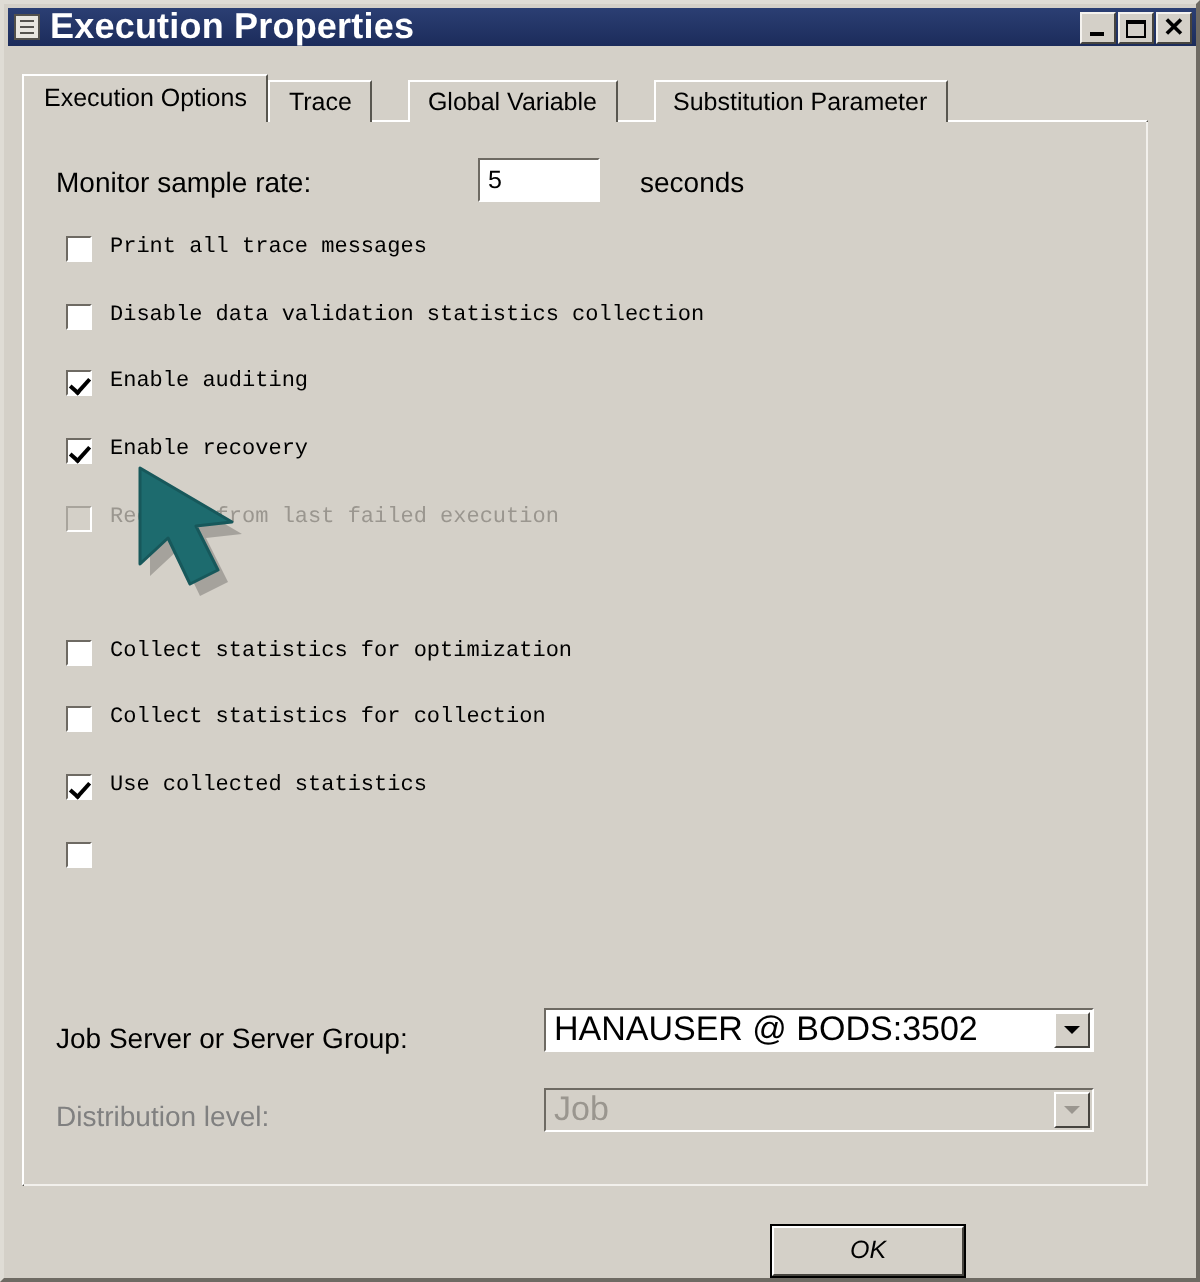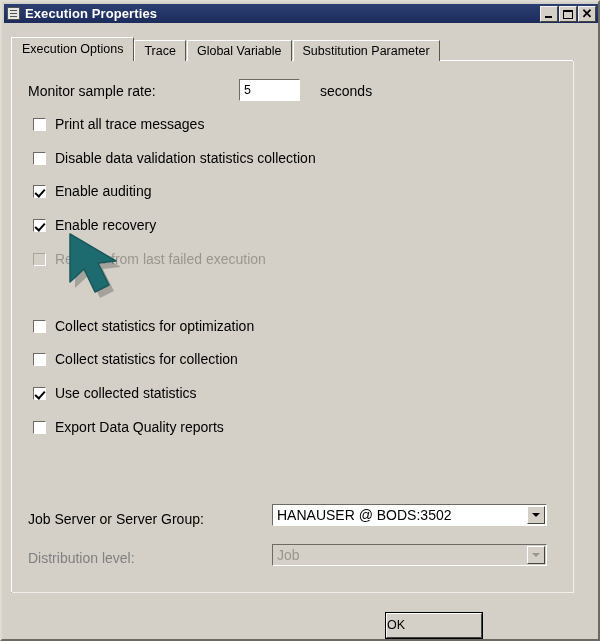--- a/index.html
+++ b/index.html
@@ -55,21 +55,21 @@
     content: "";
     position: absolute;
     left: 2px; top: 2px;
     width: 7px; height: 1px;
     background: #55534e;
     box-shadow: 0 3px 0 #55534e, 0 6px 0 #55534e;
   }
   #title-text {
     color: #fff;
     font-weight: bold;
-    font-size: 13px;
+    font-size: 18px;
     letter-spacing: 0.1px;
     white-space: nowrap;
     flex: 1 1 auto;
   }
   .title-btn {
     width: 18px; height: 16px;
     background: #d4d0c8;
     border-top: 1px solid #f4f2ee;
     border-left: 1px solid #f4f2ee;
     border-right: 1px solid #46443f;
@@ -121,21 +121,21 @@
     padding: 0 9px;
     line-height: 21px;
     font-size: 12.5px;
     background: #d4d0c8;
     border-top: 1px solid #ffffff;
     border-left: 1px solid #ffffff;
     border-right: 1px solid #58564f;
     box-sizing: border-box;
     white-space: nowrap;
     color: #000;
-    margin-right: 1px;
+    margin-right: 18px;
   }
   .tab.active {
     height: 24px;
     line-height: 23px;
     margin-left: -2px;
     margin-right: 0px;
     padding: 0 10px;
     position: relative;
     z-index: 5;
     background: #d4d0c8;
@@ -222,23 +222,24 @@
   .cb-box.checked::after {
     content: "";
     position: absolute;
     left: 3px; top: 1px;
     width: 4px; height: 8px;
     border: solid #000;
     border-width: 0 2px 2px 0;
     transform: rotate(42deg);
   }
   .cb-label {
-    font-size: 14px;
+    font-size: 11px;
     color: #000;
     line-height: 13px;
+    font-family: Liberation Mono, monospace;
   }
   .cb-row.disabled .cb-label {
     color: #9a968f;
   }
 
   
   .combo {
     position: absolute;
     height: 22px;
     background: #ffffff;
@@ -247,21 +248,21 @@
     border-right: 1px solid #ffffff;
     border-bottom: 1px solid #ffffff;
     box-sizing: border-box;
     display: flex;
     align-items: center;
   }
   .combo.disabled { background: #d4d0c8; }
   .combo-text {
     flex: 1 1 auto;
     padding-left: 4px;
-    font-size: 14px;
+    font-size: 17px;
     color: #000;
     white-space: nowrap;
     overflow: hidden;
   }
   .combo.disabled .combo-text { color: #9a968f; }
   .combo-btn {
     width: 18px; height: 18px;
     margin-right: 1px;
     background: #d4d0c8;
     border-top: 1px solid #ffffff;
@@ -292,21 +293,23 @@
     width: 96px; height: 25px;
     background: #d4d0c8;
     border-top: 1px solid #ffffff;
     border-left: 1px solid #ffffff;
     border-right: 1px solid #46443f;
     border-bottom: 1px solid #46443f;
     box-sizing: border-box;
     font-family: "Liberation Sans", sans-serif;
     font-size: 12.5px;
     color: #000;
+    text-align: center;
     line-height: 23px;
+    font-style: italic;
   }
   #btn-ok {
     left: 384px; top: 611px;
     outline: 1px solid #000;
     outline-offset: 0px;
   }
   #btn-cancel { left: 496px; top: 611px; margin-top: 40px; }
 
   
   #cursor {
@@ -380,21 +383,20 @@
     <span class="cb-label">Collect statistics for collection</span>
   </div>
 
   <div class="cb-row" style="top:383px">
     <span class="cb-box checked"></span>
     <span class="cb-label">Use collected statistics</span>
   </div>
 
   <div class="cb-row" style="top:417px">
     <span class="cb-box"></span>
-    <span class="cb-label">Export Data Quality reports</span>
   </div>
 
   <div class="row-label" id="jobserver-label">Job Server or Server Group:</div>
   <div class="combo" id="combo-jobserver">
     <span class="combo-text">HANAUSER @ BODS:3502</span>
     <span class="combo-btn"></span>
   </div>
 
   <div class="row-label" id="dist-label">Distribution level:</div>
   <div class="combo disabled" id="combo-dist">

